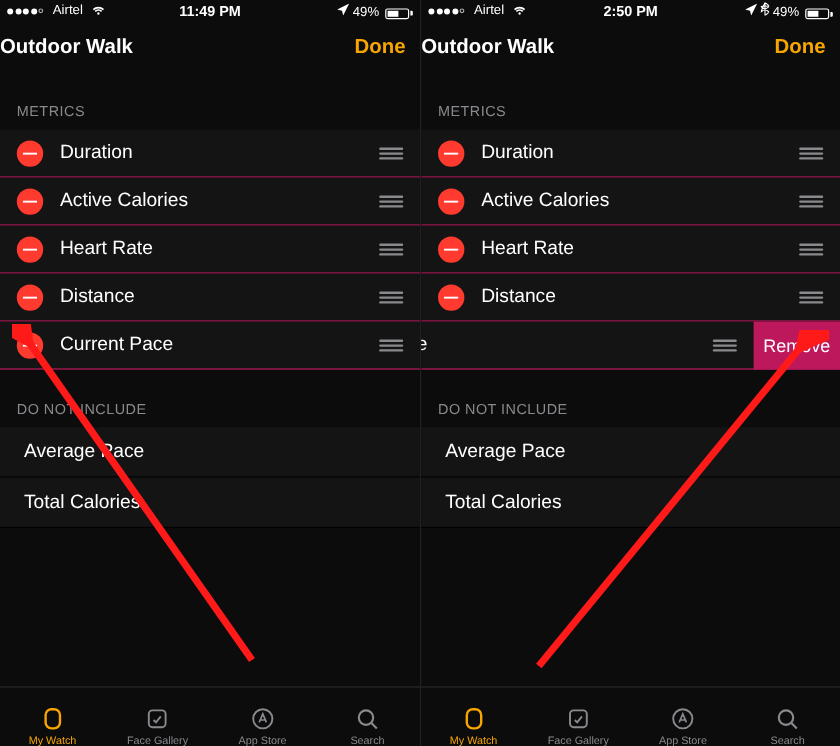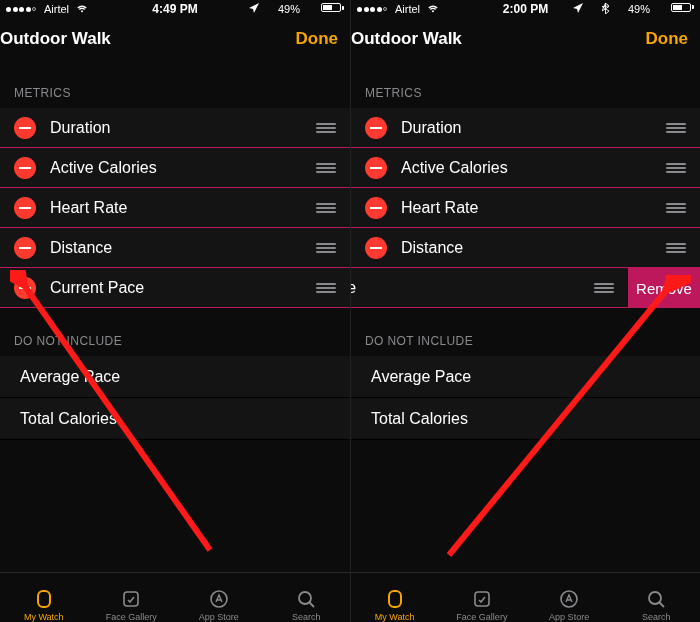--- a/index.html
+++ b/index.html
@@ -9,21 +9,21 @@
     .screen + .screen { border-left: 1px solid #222; }
 
     
     .status { height: 18px; display: flex; align-items: center; padding: 0 6px; font-size: 11px; color: #fff; position: relative; }
     .signal { display: inline-flex; gap: 1.5px; align-items: center; margin-right: 4px; }
     .dot { width: 5px; height: 5px; border-radius: 50%; background: #fff; }
     .dot.e { background: transparent; border: 1px solid #aaa; width: 4px; height: 4px; }
     .wifi { display: inline-block; font-size: 12px; }
     .carrier { margin-left: 4px; }
     .clock { position: absolute; left: 50%; transform: translateX(-50%); font-weight: 600; font-size: 12px; }
-    .sright { margin-left: auto; display: flex; align-items: flex-start; gap: 19px; }
+    .sright { margin-left: auto; display: flex; align-items: flex-end; gap: 3px; }
     .battery { display: inline-flex; align-items: center; }
     .batbody { width: 20px; height: 9px; border: 1px solid #fff; border-radius: 2px; position: relative; margin-left: 2px; }
     .batfill { position: absolute; left: 1px; top: 1px; bottom: 1px; width: 48%; background: #fff; }
     .batcap { width: 2px; height: 4px; background: #fff; margin-left: 1px; border-radius: 0 1px 1px 0; }
     .loc { display:inline-block; }
 
     
     .nav { height: 42px; display: flex; align-items: center; justify-content: flex-start; position: relative; }
     .title { font-size: 17px; font-weight: 600; color: #fff; }
     .done { position: absolute; right: 12px; color: #f7a500; font-size: 17px; font-weight: 600; }
@@ -70,21 +70,21 @@
           <span class="dot"></span>
           <span class="dot"></span>
           <span class="dot e"></span>
       </span>
       <span class="carrier">Airtel</span>
       <span class="wifi">&nbsp;
         <svg width="12" height="9" viewBox="0 0 12 9">
             <path d="M6 8.2a1 1 0 1 0 0-2 1 1 0 0 0 0 2zM2.3 4.5a5.3 5.3 0 0 1 7.4 0l1-1a6.7 6.7 0 0 0-9.4 0l1 1zm1.5 1.5a3.2 3.2 0 0 1 4.4 0l1-1a4.6 4.6 0 0 0-6.4 0l1 1z" fill="#fff"></path>
           </svg>
       </span>
-      <span class="clock">4:49 PM</span>
+      <span class="clock">11:49 PM</span>
       <span class="sright">
         <span class="loc"><svg width="10" height="10" viewBox="0 0 10 10">
               <path d="M0 5l10-5-5 10-1-4-4-1z" fill="#fff"></path>
             </svg></span>
         <span>49%</span>
         <span class="battery">
             <span class="batbody">
               <span class="batfill"></span>
             </span>
             <span class="batcap"></span>
@@ -223,21 +223,21 @@
           <span class="dot"></span>
           <span class="dot"></span>
           <span class="dot e"></span>
       </span>
       <span class="carrier">Airtel</span>
       <span class="wifi">&nbsp;
         <svg width="12" height="9" viewBox="0 0 12 9">
             <path d="M6 8.2a1 1 0 1 0 0-2 1 1 0 0 0 0 2zM2.3 4.5a5.3 5.3 0 0 1 7.4 0l1-1a6.7 6.7 0 0 0-9.4 0l1 1zm1.5 1.5a3.2 3.2 0 0 1 4.4 0l1-1a4.6 4.6 0 0 0-6.4 0l1 1z" fill="#fff"></path>
           </svg>
       </span>
-      <span class="clock">2:00 PM</span>
+      <span class="clock">2:50 PM</span>
       <span class="sright">
         <span class="loc"><svg width="10" height="10" viewBox="0 0 10 10">
               <path d="M0 5l10-5-5 10-1-4-4-1z" fill="#fff"></path>
             </svg></span>
         <span><svg width="7" height="11" viewBox="0 0 7 11">
               <path d="M3.5 0v11L7 8 0 3.5 7 3 3.5 0 0 8l7-4.5" fill="none" stroke="#fff" stroke-width="0.9"></path>
             </svg></span>
         <span>49%</span>
         <span class="battery">
             <span class="batbody">

